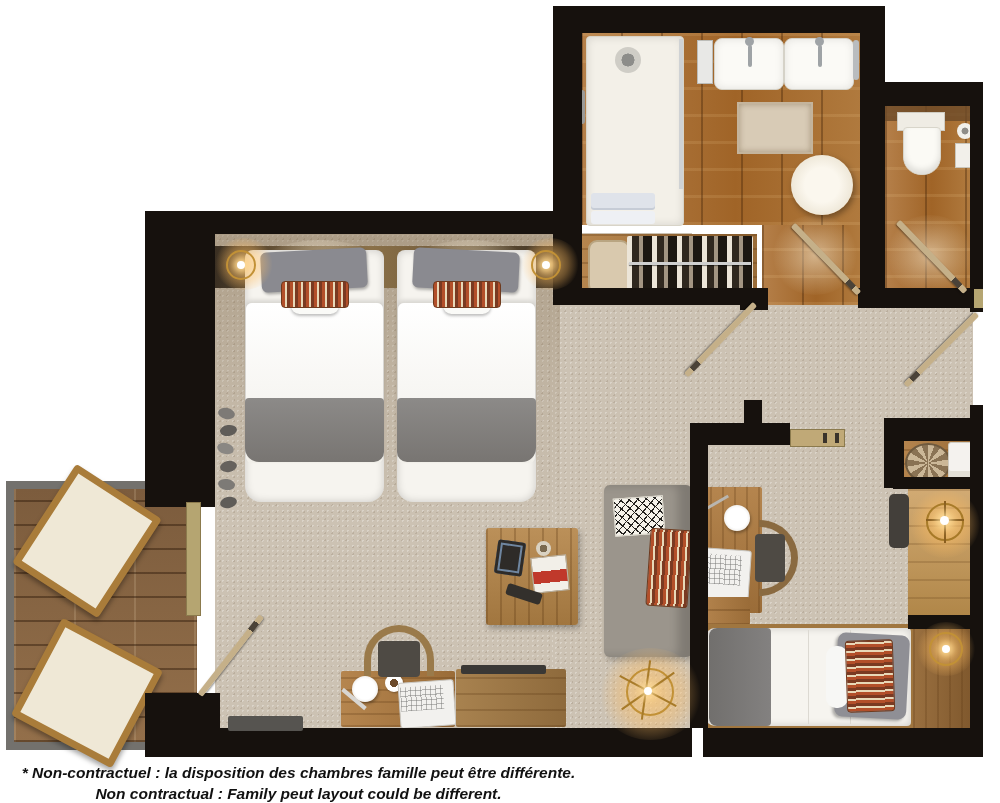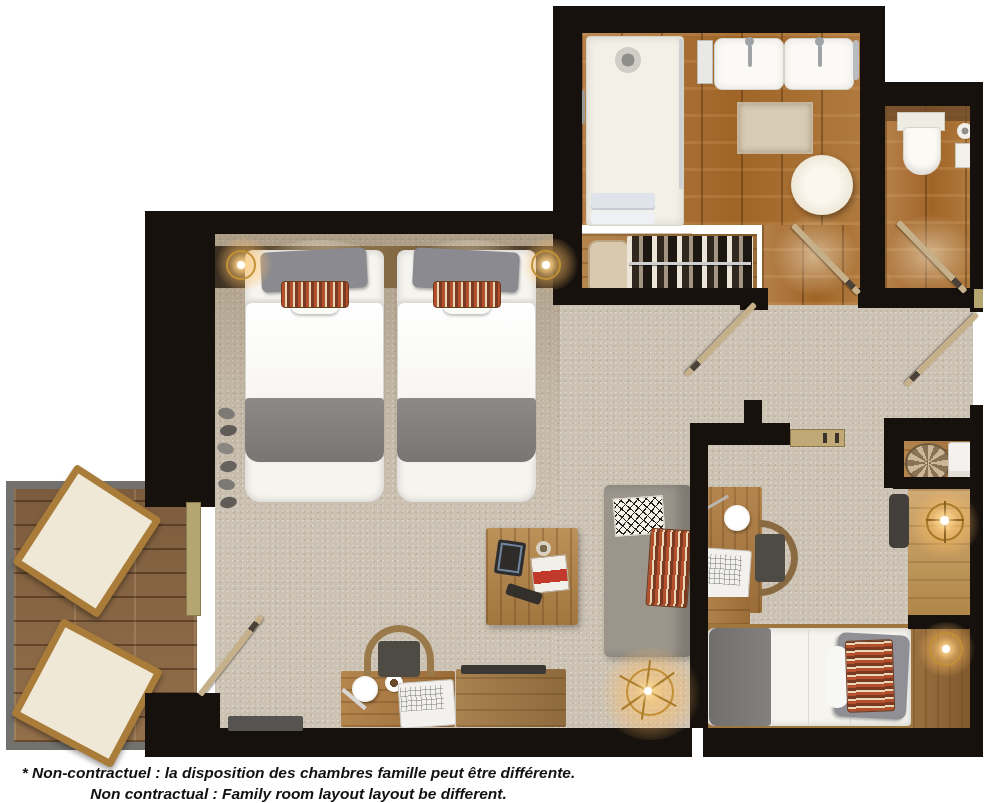--- a/index.html
+++ b/index.html
@@ -234,16 +234,16 @@
   <div class="wall" style="left:908px;top:615px;width:70px;height:14px;"></div>
   <div class="furn" style="left:974px;top:289px;width:22px;height:19px;background:#b5a571;z-index:6;"></div>
 
   <div class="door" style="left:793px;top:222px;width:95px;transform:rotate(46deg);"></div>
   <div class="door" style="left:898px;top:219px;width:97px;transform:rotate(46deg);"></div>
   <div class="door" style="left:755px;top:301px;width:99px;transform:rotate(134deg);"></div>
   <div class="door" style="left:977px;top:311px;width:101px;transform:rotate(135deg);"></div>
 
   <div class="caption">
     <div>* Non-contractuel : la disposition des chambres famille peut être différente.</div>
-    <div>Non contractual : Family room layout layout be different.</div>
+    <div>Non contractual : Family peut layout could be different.</div>
   </div>
 
 </div>
 
 </body></html>

